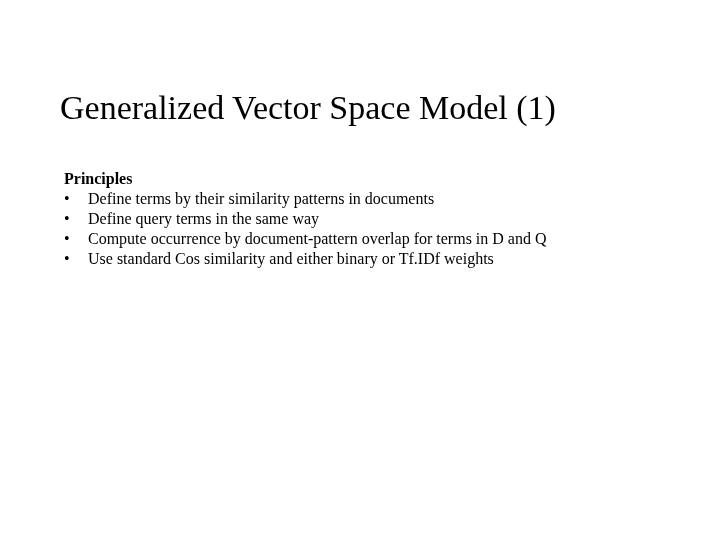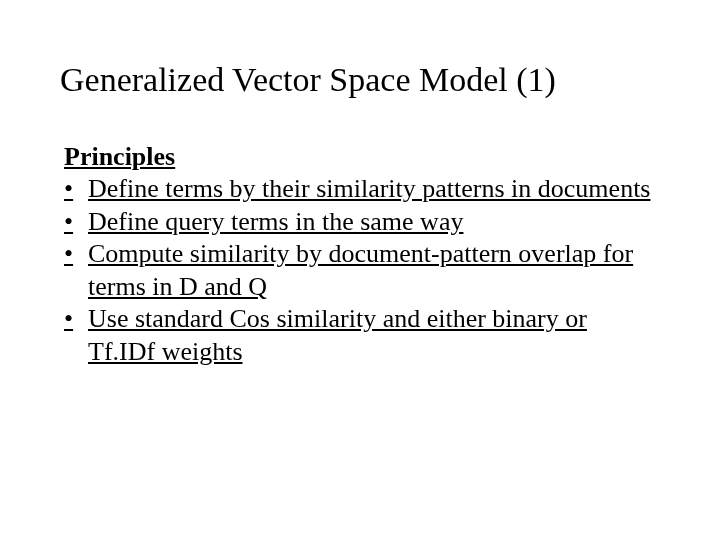--- a/index.html
+++ b/index.html
@@ -8,33 +8,32 @@
     width: 720px;
     height: 540px;
     background: #ffffff;
     font-family: "Times New Roman", Times, serif;
     color: #000000;
   }
   .slide {
     width: 720px;
     height: 540px;
     box-sizing: border-box;
-    padding: 60px 60px 40px 60px;
+    padding: 88px 60px 40px 60px;
   }
   .title {
     font-size: 34px;
     font-weight: normal;
     margin: 0 0 40px 0;
     line-height: 1.2;
   }
   .body {
-    font-size: 26px;
+    font-size: 16px;
     line-height: 1.25;
     padding-left: 4px;
-    text-decoration: underline;
   }
   .subhead {
     font-weight: bold;
   }
   .bullet {
     display: flex;
     align-items: flex-start;
   }
   .bullet .dot {
     width: 24px;
@@ -55,20 +54,20 @@
     <div class="bullet">
       <div class="dot">•</div>
       <div class="text">Define terms by their similarity patterns in documents</div>
     </div>
     <div class="bullet">
       <div class="dot">•</div>
       <div class="text">Define query terms in the same way</div>
     </div>
     <div class="bullet">
       <div class="dot">•</div>
-      <div class="text">Compute similarity by document-pattern overlap for terms in D and Q</div>
+      <div class="text">Compute occurrence by document-pattern overlap for terms in D and Q</div>
     </div>
     <div class="bullet">
       <div class="dot">•</div>
       <div class="text">Use standard Cos similarity and either binary or Tf.IDf weights</div>
     </div>
   </div>
 </div>
 
 </body></html>

